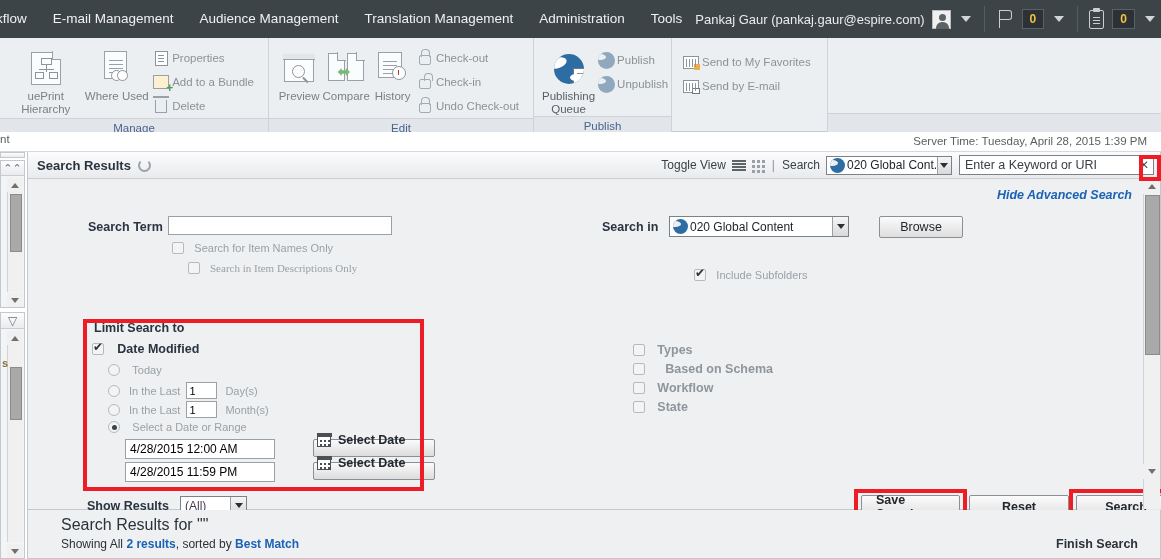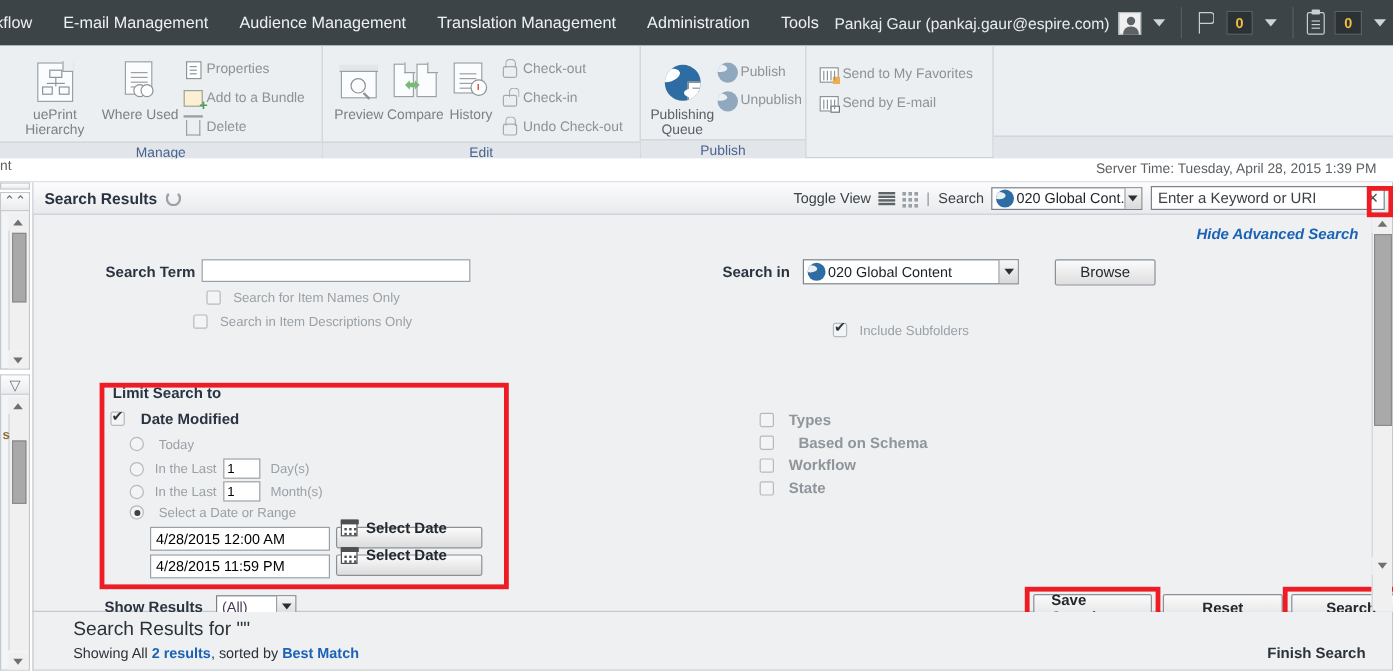--- a/index.html
+++ b/index.html
@@ -259,21 +259,21 @@
     background: linear-gradient(#fbfbfb,#dedede); border: 1px solid #8a9095; border-radius: 2px;
     font-size: 12.5px; font-weight: bold; color: #22282d; height: 24px; padding: 0 14px;
     display: inline-flex; align-items: center; justify-content: center; cursor: default;
   }
   .btn.weak { font-weight: normal; }
   .redbox { position: absolute; border: 4px solid #ee1c25; pointer-events: none; }
 
   .datebtn {
     display: inline-flex; align-items: center; height: 15px; border: 1px solid #8a9095;
     background: linear-gradient(#fbfbfb,#dcdcdc); border-radius: 2px; padding: 0 9px 16px 3px;
-    font-size: 12.5px; font-weight: bold; color: #22282d;
+    font-size: 12.5px; font-weight: bold; color: #22282d; margin-left: 33px;
   }
   .calico {
     width: 14px; height: 14px; border: 1.5px solid #4a5054; background: #fff; margin-right: 7px; position: relative;
   }
   .calico::before { content:""; position:absolute; left:-1.5px; top:-1.5px; right:-1.5px; height: 4px; background:#4a5054;}
   .calico::after { content:""; position:absolute; left:1.5px; top:6px; width:2px;height:2px;background:#4a5054;
     box-shadow: 4px 0 0 #4a5054, 8px 0 0 #4a5054, 0 4px 0 #4a5054, 4px 4px 0 #4a5054, 8px 4px 0 #4a5054;}
 
   
   .resultsbar {
@@ -554,21 +554,21 @@
     <div class="adv">
 
       <a class="hide-adv">Hide Advanced Search</a>
 
       <div style="position:absolute;left:60px;top:41px;" class="lbl-b">Search Term</div>
       <input class="txtinput" style="position: absolute; left: 140px; top: 37px; width: 224px;" value="">
       <div style="position:absolute;left:144px;top:62px;">
         <span class="cbx"></span>
         <span class="dim" style="margin-left:7px">Search for Item Names Only</span>
       </div>
-      <div style="position:absolute;left:133px;top:82px;">
+      <div style="position:absolute;left:160px;top:82px;font-family:Liberation Serif, serif;">
         <span class="cbx"></span>
         <span class="dim" style="margin-left:7px">Search in Item Descriptions Only</span>
       </div>
 
       <div style="position:absolute;left:574px;top:41px;text-align:right;" class="lbl-b">Search in</div>
       <span class="ddbox" style="position:absolute;left:641px;top:37px;width:180px;height:21px;margin-left:0;">
         <span class="globe-sm" style="width:15px;height:15px;background:#2e6da4;flex:none;margin-left:1px"></span>
         <span class="ddtext">020 Global Content</span>
         <span class="ddbtn" style="height:19px">
             <span class="tri-sm"></span>

